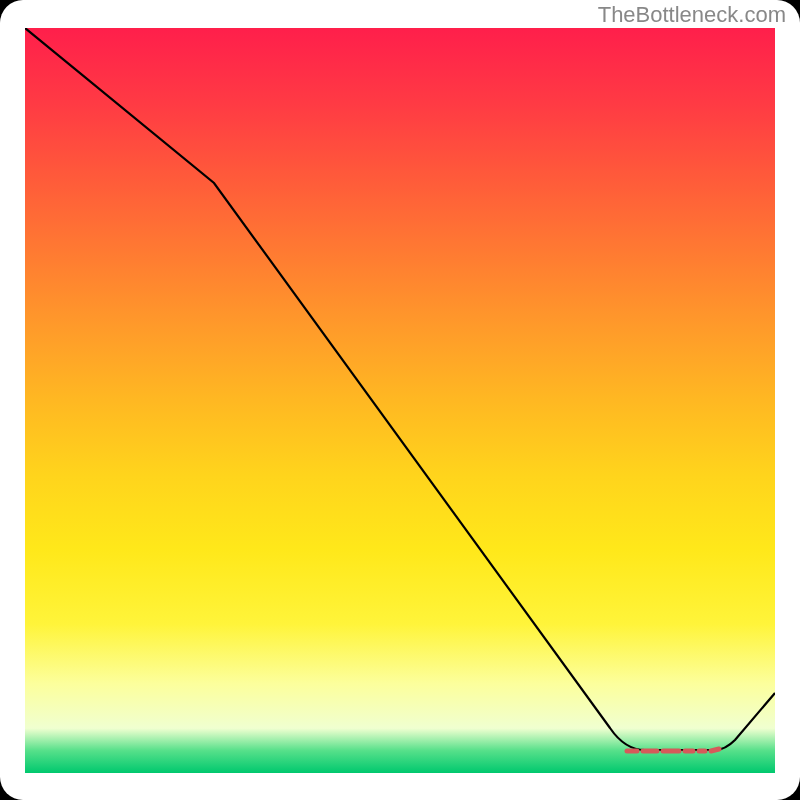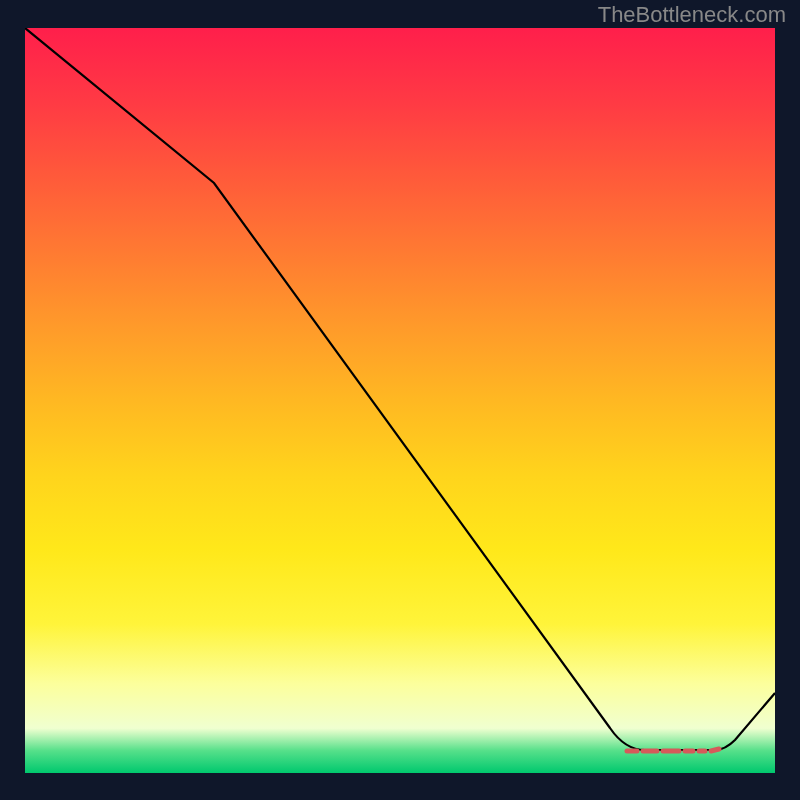--- a/index.html
+++ b/index.html
@@ -7,22 +7,23 @@
     padding: 0;
     background: #000;
     width: 800px;
     height: 800px;
     font-family: Arial, sans-serif;
     overflow: hidden;
   }
   .container {
     width: 800px;
     height: 800px;
-    background: #0f172a;
+    background: #ffffff;
     position: relative;
+    border-radius: 23px;
   }
   .watermark {
     position: absolute;
     top: 2px;
     right: 14px;
     color: #888;
     font-size: 22px;
     font-weight: 500;
     z-index: 10;
   }

